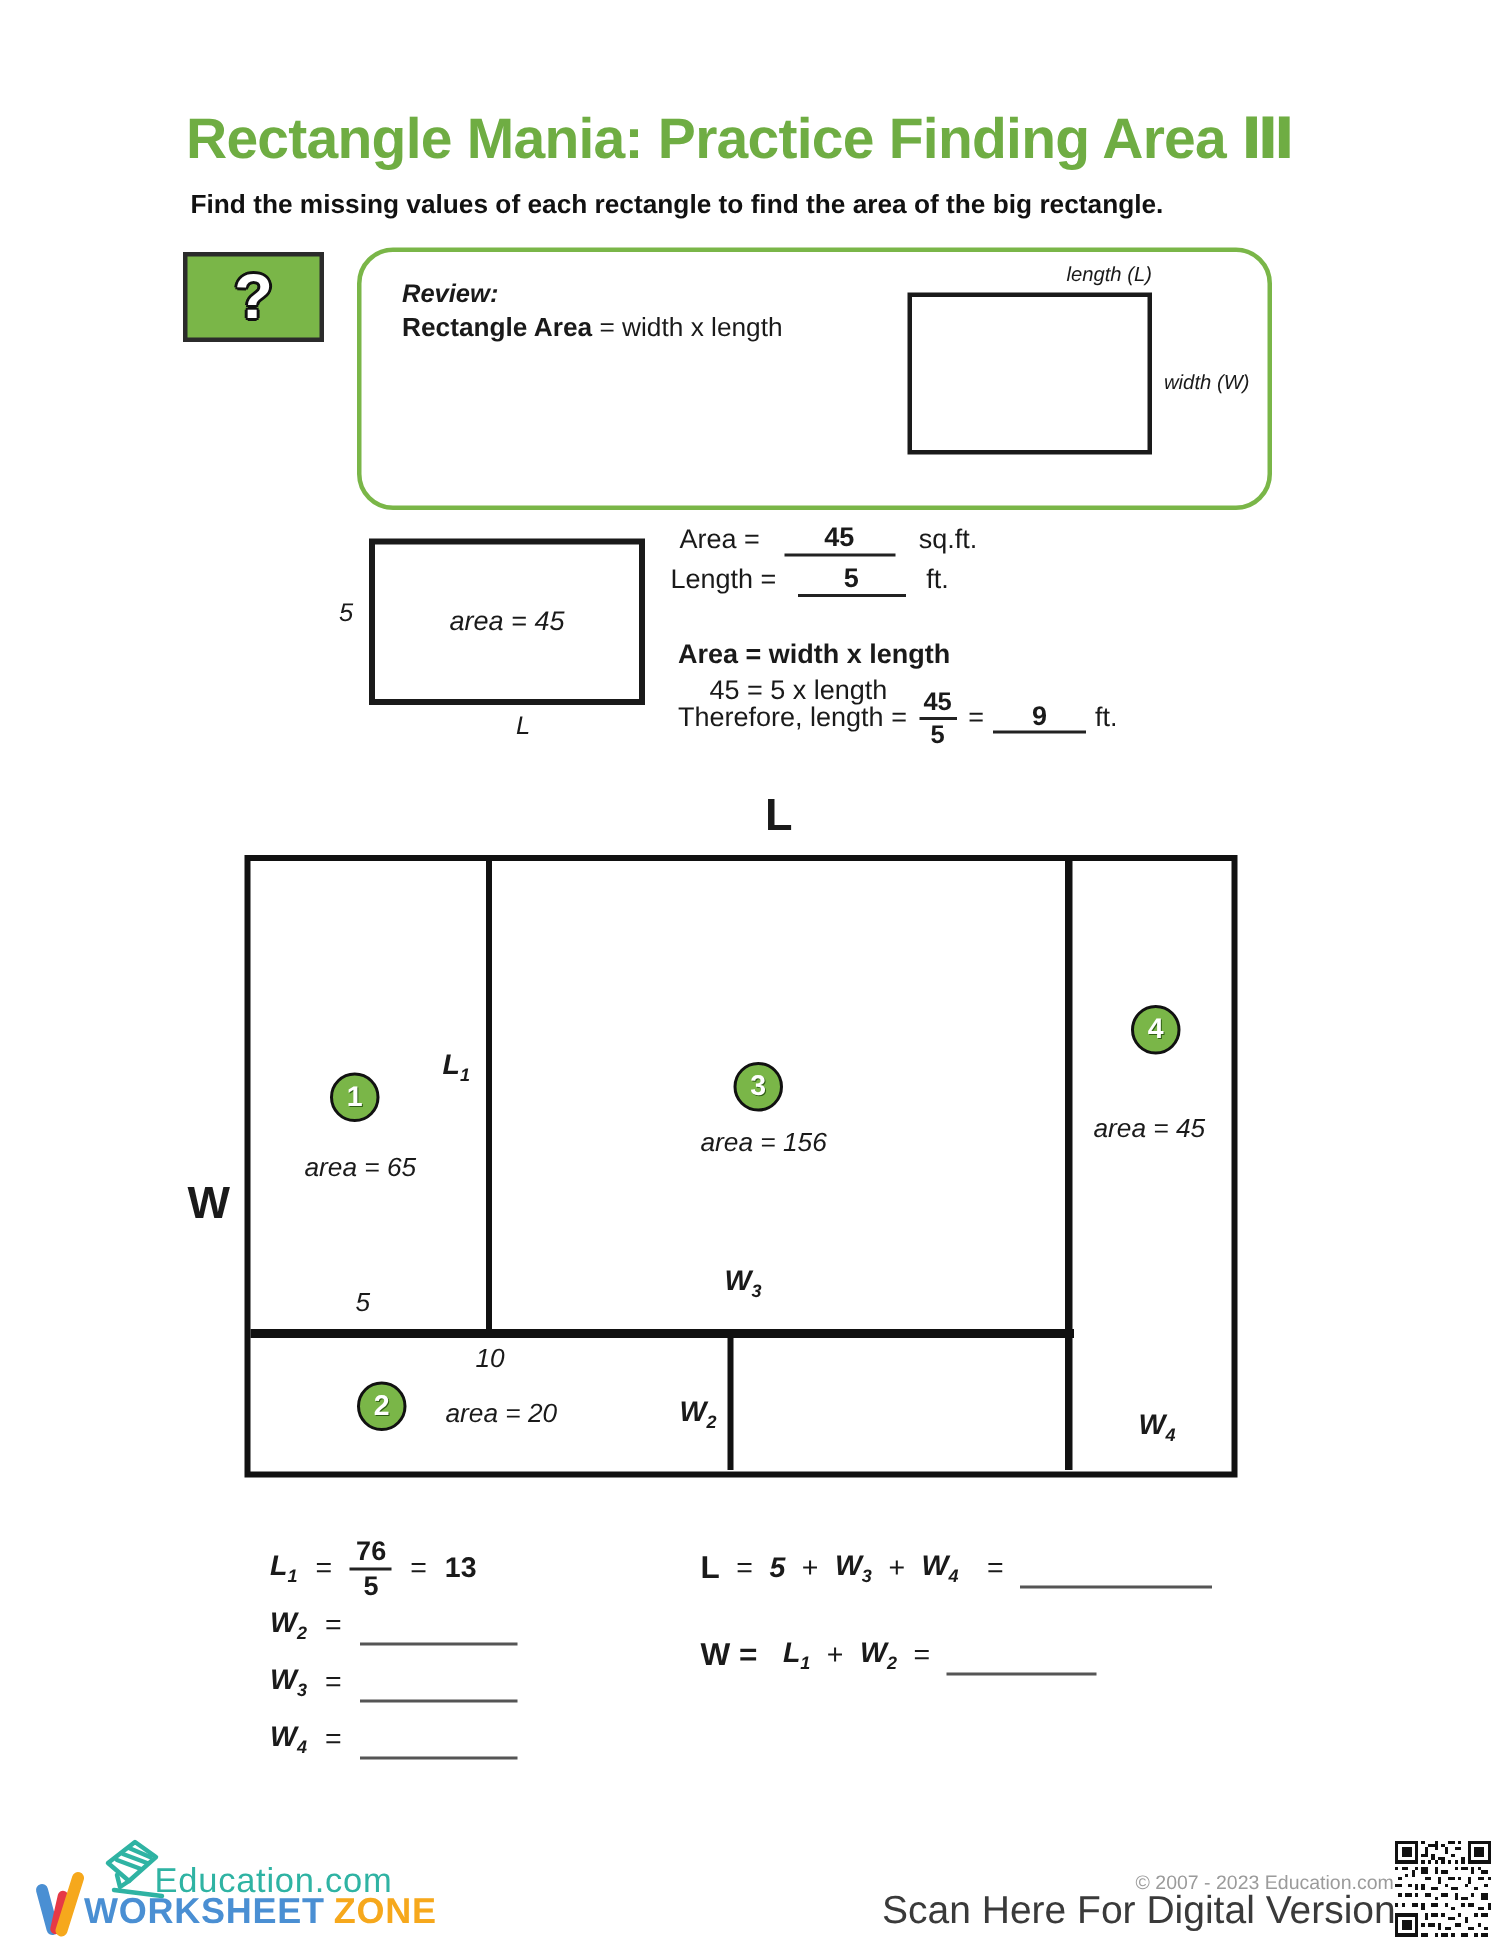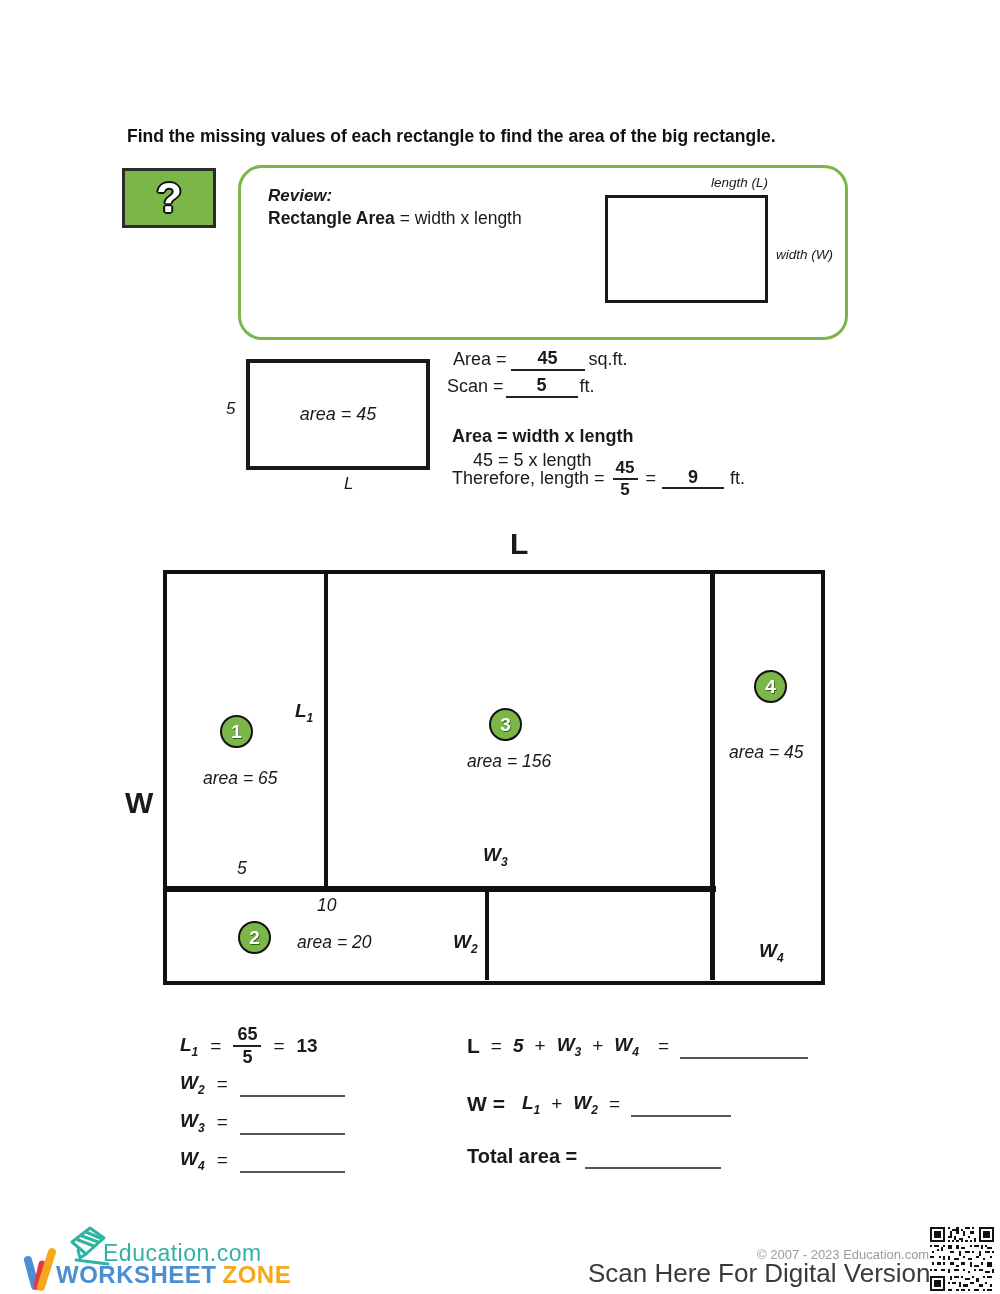--- a/index.html
+++ b/index.html
@@ -28,21 +28,21 @@
   .mini-rect{left:605px;top:195px;width:163px;height:108px;border:3.5px solid #1a1a1a;box-sizing:border-box;}
   .mini-top{left:605px;top:175px;width:163px;text-align:right;font-size:13.5px;font-style:italic;}
   .mini-right{left:776px;top:247px;font-size:13.5px;font-style:italic;}
 
   
   .ex-rect{left:246px;top:359px;width:184px;height:111px;border:4px solid #1a1a1a;box-sizing:border-box;
            display:flex;align-items:center;justify-content:center;}
   .ex-area{font-size:18px;font-style:italic;}
   .ex-w{left:226px;top:399px;font-size:17px;font-style:italic;}
   .ex-l{left:344px;top:474px;font-size:17px;font-style:italic;}
-  .exrow{display:flex;align-items:flex-start;font-size:18px;}
+  .exrow{display:flex;align-items:flex-start;font-size:18px;gap:12px;}
   .ex-row1{left:453px;top:349px;}
   .ex-row2{left:447px;top:376px;}
   .ex-row3{left:452px;top:426px;font-size:18px;font-weight:bold;}
   .ex-row4{left:473px;top:450px;font-size:18px;}
   .ex-row5{left:452px;top:458px;display:flex;align-items:center;font-size:18px;}
   .blank{display:inline-block;border-bottom:2px solid #222;text-align:center;font-weight:bold;line-height:1.1;}
   .frac{display:inline-flex;flex-direction:column;align-items:center;font-weight:bold;font-size:17px;line-height:1.15;}
   .frac .num{border-bottom:2.5px solid #222;padding:0 3px;}
 
   
@@ -87,20 +87,21 @@
   .wz-blue{color:#4a8fd3;} .wz-orange{color:#f6a81c;}
   .copyright{left:757px;top:1247px;font-size:13px;color:#9b9b9b;}
   .scan-text{left:588px;top:1258px;font-size:26px;color:#3a3a3a;}
   .qr{left:930px;top:1226px;width:64px;height:66px;}
 </style>
 </head>
 <body>
 
 <div id="canvas">
 
+  <div class="abs page-title">Rectangle Mania: Practice Finding Area Ⅲ</div>
   <div class="abs instruction">Find the missing values of each rectangle to find the area of the big rectangle.</div>
 
   <div class="abs help-box">
     <span class="help-q">?</span>
   </div>
 
   <div class="abs review-box"></div>
   <div class="abs review-heading">Review:</div>
   <div class="abs review-formula">
     <span class="b">Rectangle Area</span><span> =  width x length</span>
@@ -114,21 +115,21 @@
   </div>
   <div class="abs ex-w">5</div>
   <div class="abs ex-l">L</div>
 
   <div class="abs exrow ex-row1">
     <span>Area  =</span>
     <span class="blank" style="width:74px;margin:0 4px;">45</span>
     <span>sq.ft.</span>
   </div>
   <div class="abs exrow ex-row2">
-    <span>Scan =</span>
+    <span>Length =</span>
     <span class="blank" style="width:72px;margin:0 2px;">5</span>
     <span>ft.</span>
   </div>
   <div class="abs ex-row3">Area = width x length</div>
   <div class="abs ex-row4">45 = 5  x  length</div>
   <div class="abs ex-row5">
     <span>Therefore, length =</span>
     <span class="frac" style="margin:0 8px;">
       <span class="num">45</span>
       <span class="den">5</span>
@@ -163,21 +164,21 @@
     <div class="badge bdg2">2</div>
     <div class="dlabel lab-10">10</div>
     <div class="dlabel lab-area2">area = 20</div>
     <div class="dvar var-w2"><span>W</span><sub>2</sub></div>
   </div>
 
   <div class="eqrow eq-l1">
     <span class="mvar"><span>L</span><sub>1</sub></span>
     <span>=</span>
     <span class="frac2">
-      <span class="num">65</span>
+      <span class="num">76</span>
       <span class="den">5</span>
     </span>
     <span>=</span>
     <span class="b">13</span>
   </div>
   <div class="eqrow eq-w2">
     <span class="mvar"><span>W</span><sub>2</sub></span>
     <span>=</span>
     <span class="ueq" style="width:105px;height:24px;"></span>
   </div>
@@ -203,24 +204,20 @@
     <span style="margin-left:8px;">=</span>
     <span class="ueq" style="width:128px;height:24px;"></span>
   </div>
   <div class="eqrow eq-W">
     <span class="boldvar">W =</span>
     <span class="mvar" style="margin-left:6px;"><span>L</span><sub>1</sub></span>
     <span>+</span>
     <span class="mvar"><span>W</span><sub>2</sub></span>
     <span>=</span>
     <span class="ueq" style="width:100px;height:24px;"></span>
-  </div>
-  <div class="eqrow eq-T">
-    <span class="b" style="font-size:20px;">Total  area  =</span>
-    <span class="ueq" style="width:136px;height:24px;"></span>
   </div>
 
   <svg class="abs" style="left:64px;top:1224px;" width="50" height="46" viewBox="0 0 50 46">
     <g fill="none" stroke="#2fb3a3" stroke-width="3" stroke-linecap="round" stroke-linejoin="round">
       <path d="M8 18 L26 4 L40 14 L22 30 Z"></path>
       <path d="M14 16 L30 22 M18 12 L34 18 M22 8 L36 14"></path>
       <path d="M22 30 L16 34 L14 26"></path>
       <path d="M12 36 L44 40"></path>
     </g>
   </svg>

